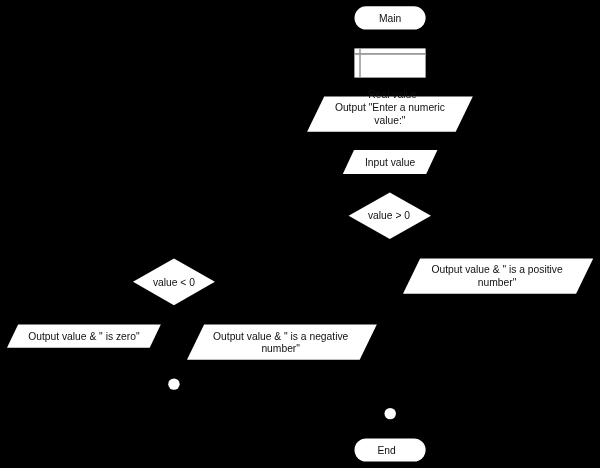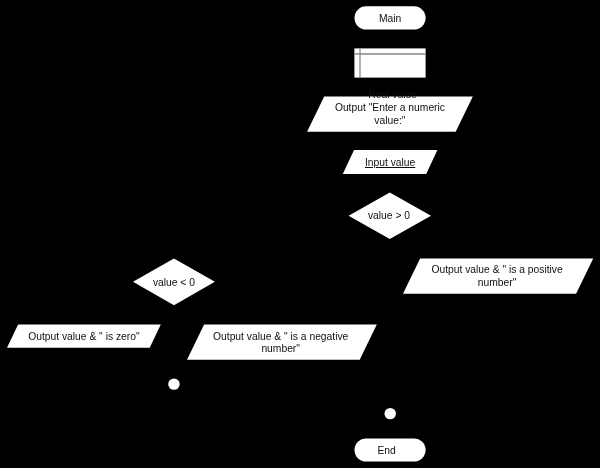--- a/index.html
+++ b/index.html
@@ -59,21 +59,21 @@
 
     <rect x="354.5" y="438.4" width="71.1" height="23.2" rx="11.6" ry="11.6" fill="#ffffff"></rect>
   </svg>
 
   <div class="lbl" style="left:354.5px;top:12.95px;width:71.1px;">Main</div>
 
   <div class="lbl" style="left:360.2px;top:45px;width:64.9px;margin-top:44px;">Real value</div>
 
   <div class="lbl" style="left:324.95px;top:102.15px;width:130px;">Output "Enter a numeric value:"</div>
 
-  <div class="lbl" style="left:345.1px;top:156.6px;width:90px;text-decoration:underline;">Input value</div>
+  <div class="lbl" style="left:345.1px;top:156.6px;width:90px;">Input value</div>
 
   <div class="lbl" style="left:349px;top:210.4px;width:80px;">value &gt; 0</div>
 
   <div class="lbl" style="left:133.95px;top:276.85px;width:80px;">value &lt; 0</div>
 
   <div class="lbl" style="left:430.6px;top:264.15px;width:133px;">Output value &amp; " is a positive number"</div>
 
   <div class="lbl" style="left:12.9px;top:331.1px;width:142px;">Output value &amp; " is zero"</div>
 
   <div class="lbl" style="left:212.2px;top:330.55px;width:137px;">Output value &amp; " is a negative number"</div>

